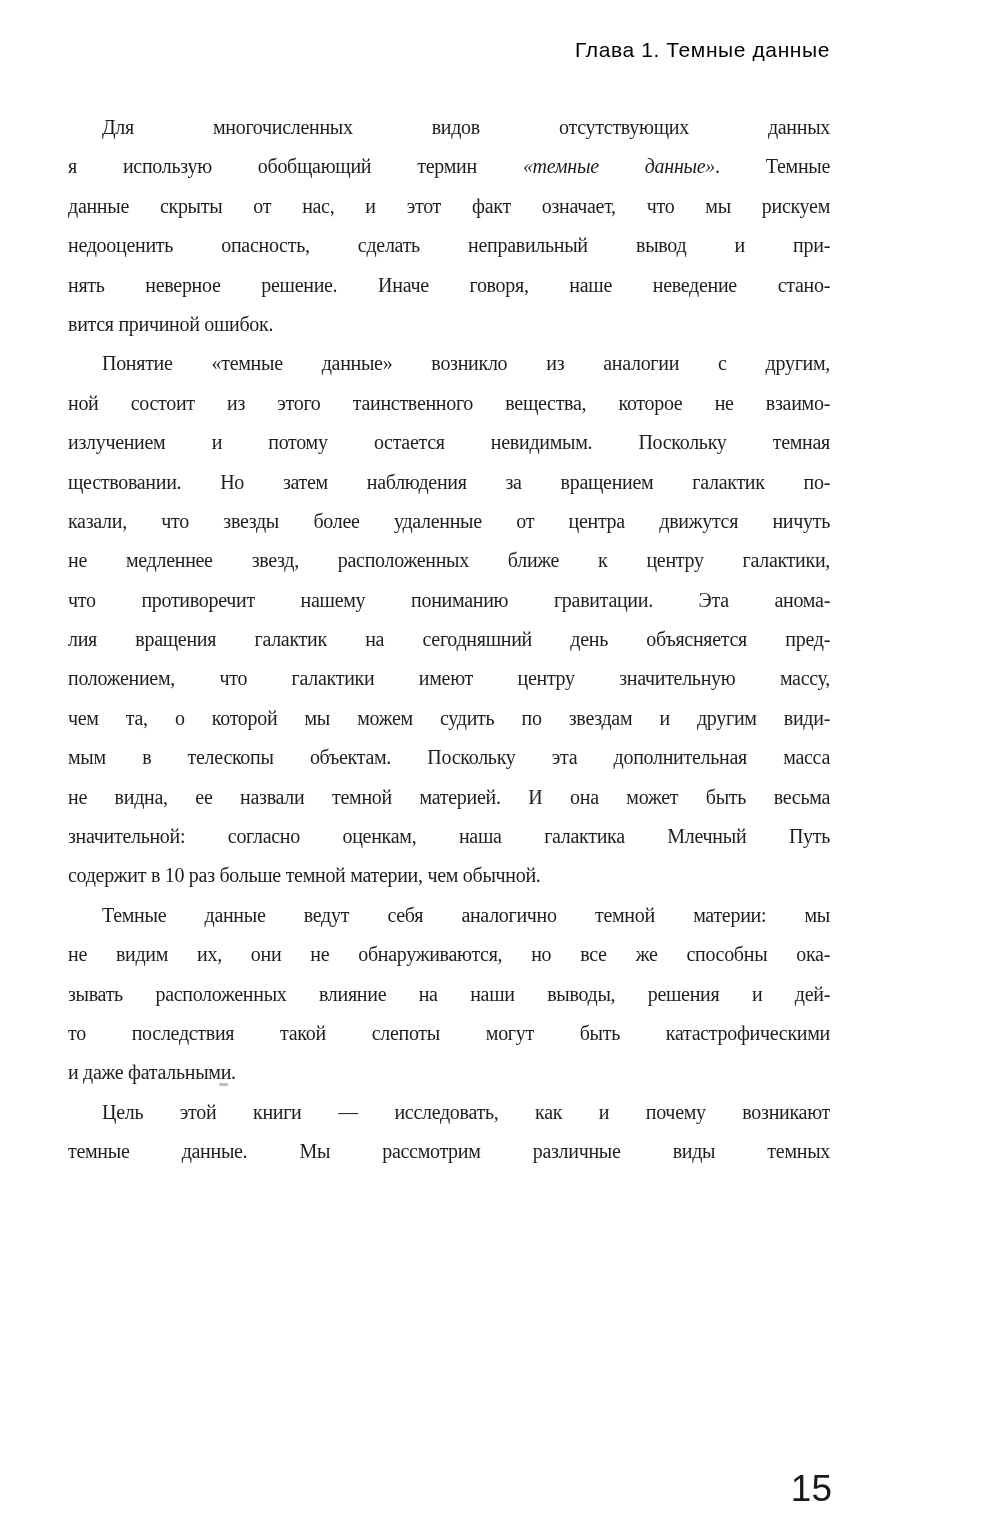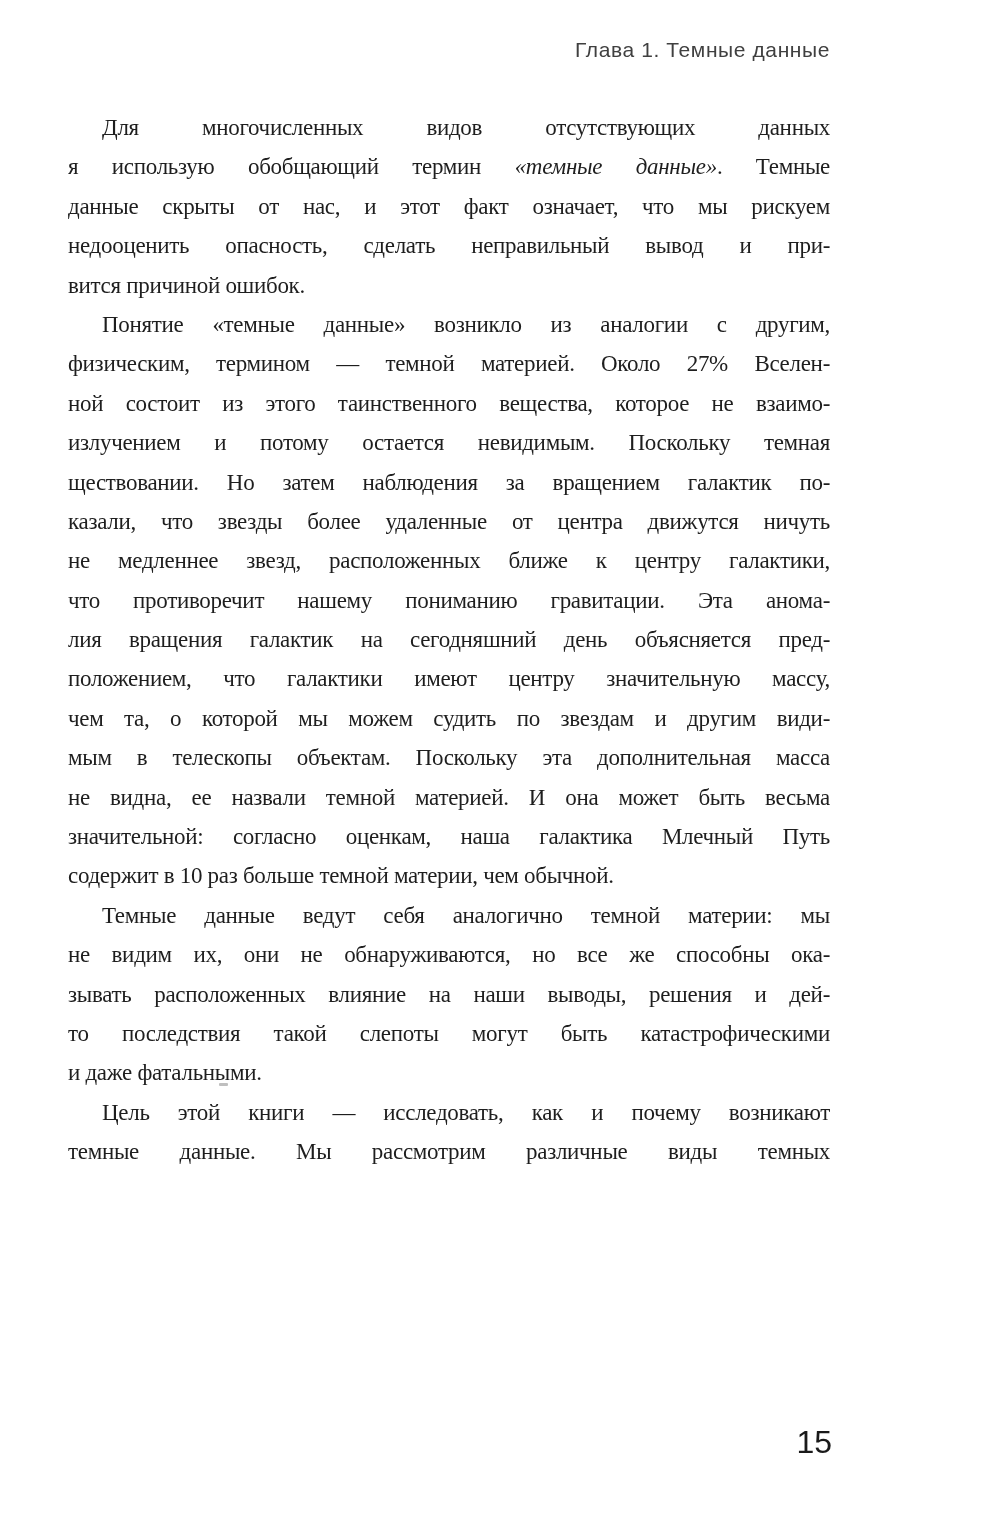--- a/index.html
+++ b/index.html
@@ -12,28 +12,28 @@
     color: #1e1e1e;
     overflow: hidden;
   }
   .running-header {
     position: absolute;
     top: 38px;
     right: 170px;
     font-family: "Liberation Sans", "DejaVu Sans", sans-serif;
     font-size: 21px;
     letter-spacing: 0.6px;
-    color: #404040;
+    color: #000000;
   }
   .text-block {
     position: absolute;
     left: 68px;
     top: 108px;
     width: 762px;
-    font-size: 23px;
+    font-size: 20px;
     letter-spacing: -0.3px;
   }
   .line {
     height: 39.4px;
     line-height: 39.4px;
     overflow: hidden;
     text-align: justify;
     text-align-last: justify;
     text-justify: inter-word;
     white-space: normal;
@@ -46,44 +46,44 @@
     left: 219px;
     top: 1083px;
     width: 9px;
     height: 3px;
     background: #8b8b8b;
     opacity: 0.55;
     border-radius: 1px;
   }
   .page-number {
     position: absolute;
-    top: 1424px;
+    top: 1468px;
     right: 168px;
     font-family: "Liberation Sans", "DejaVu Sans", sans-serif;
-    font-size: 32px;
+    font-size: 37px;
     color: #1a1a1a;
   }
 </style>
 </head>
 <body>
 
 <div class="page">
   <div class="running-header">Глава 1. Темные данные</div>
 
   <div class="text-block" id="text-block">
       <div>
         <div class="line indent">Для многочисленных видов отсутствующих данных</div>
         <div class="line">я использую обобщающий термин <i>«темные данные»</i>. Темные</div>
         <div class="line">данные скрыты от нас, и этот факт означает, что мы рискуем</div>
         <div class="line">недооценить опасность, сделать неправильный вывод и при-</div>
+        <div class="line">нять неверное решение. Иначе говоря, наше неведение стано-</div>
         <div class="line endline">вится причиной ошибок.</div>
       </div>
       <div>
         <div class="line indent">Понятие «темные данные» возникло из аналогии с другим,</div>
-        <div class="line">физическим, термином — темной материей. Около 27% Вселен-</div>
         <div class="line">ной состоит из этого таинственного вещества, которое не взаимо-</div>
         <div class="line">излучением и потому остается невидимым. Поскольку темная</div>
         <div class="line">ществовании. Но затем наблюдения за вращением галактик по-</div>
         <div class="line">казали, что звезды более удаленные от центра движутся ничуть</div>
         <div class="line">не медленнее звезд, расположенных ближе к центру галактики,</div>
         <div class="line">что противоречит нашему пониманию гравитации. Эта анома-</div>
         <div class="line">лия вращения галактик на сегодняшний день объясняется пред-</div>
         <div class="line">положением, что галактики имеют центру значительную массу,</div>
         <div class="line">чем та, о которой мы можем судить по звездам и другим види-</div>
         <div class="line">мым в телескопы объектам. Поскольку эта дополнительная масса</div>

